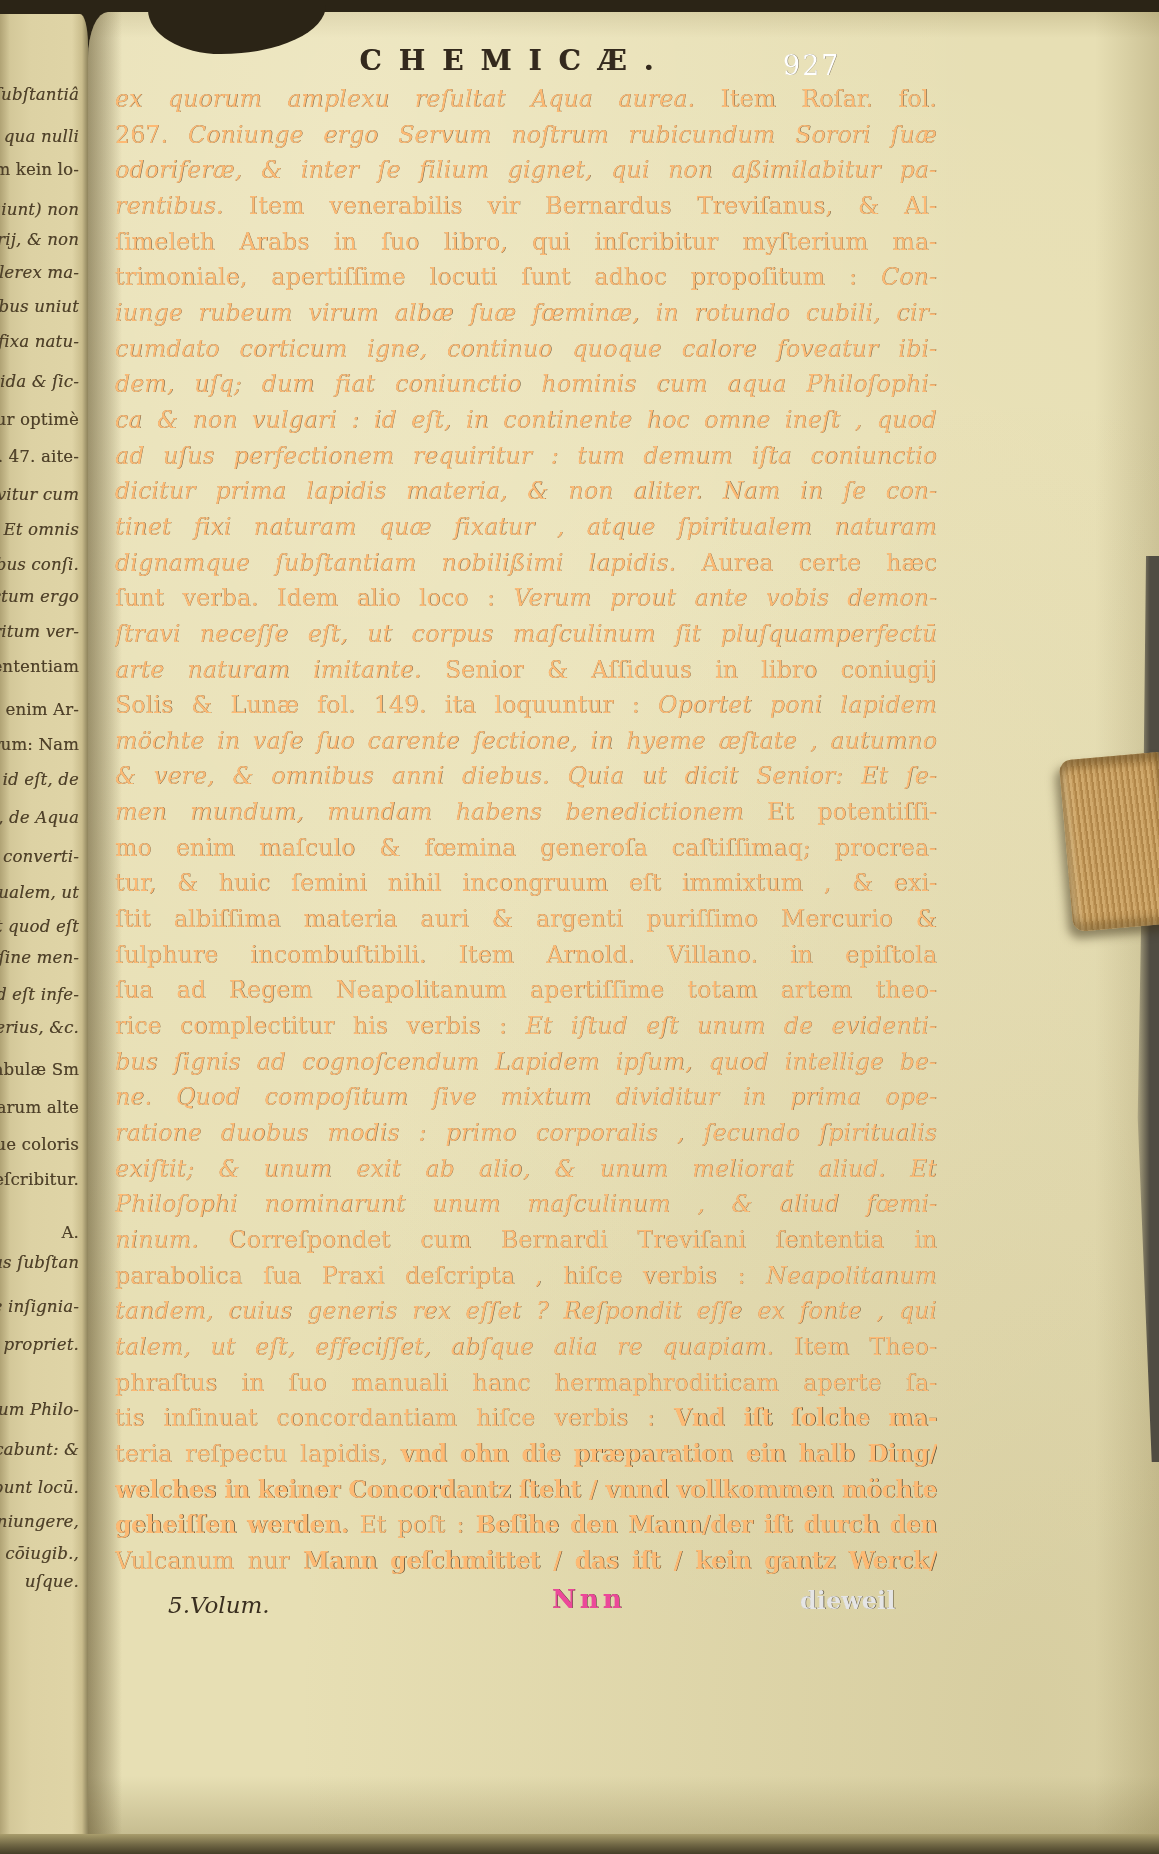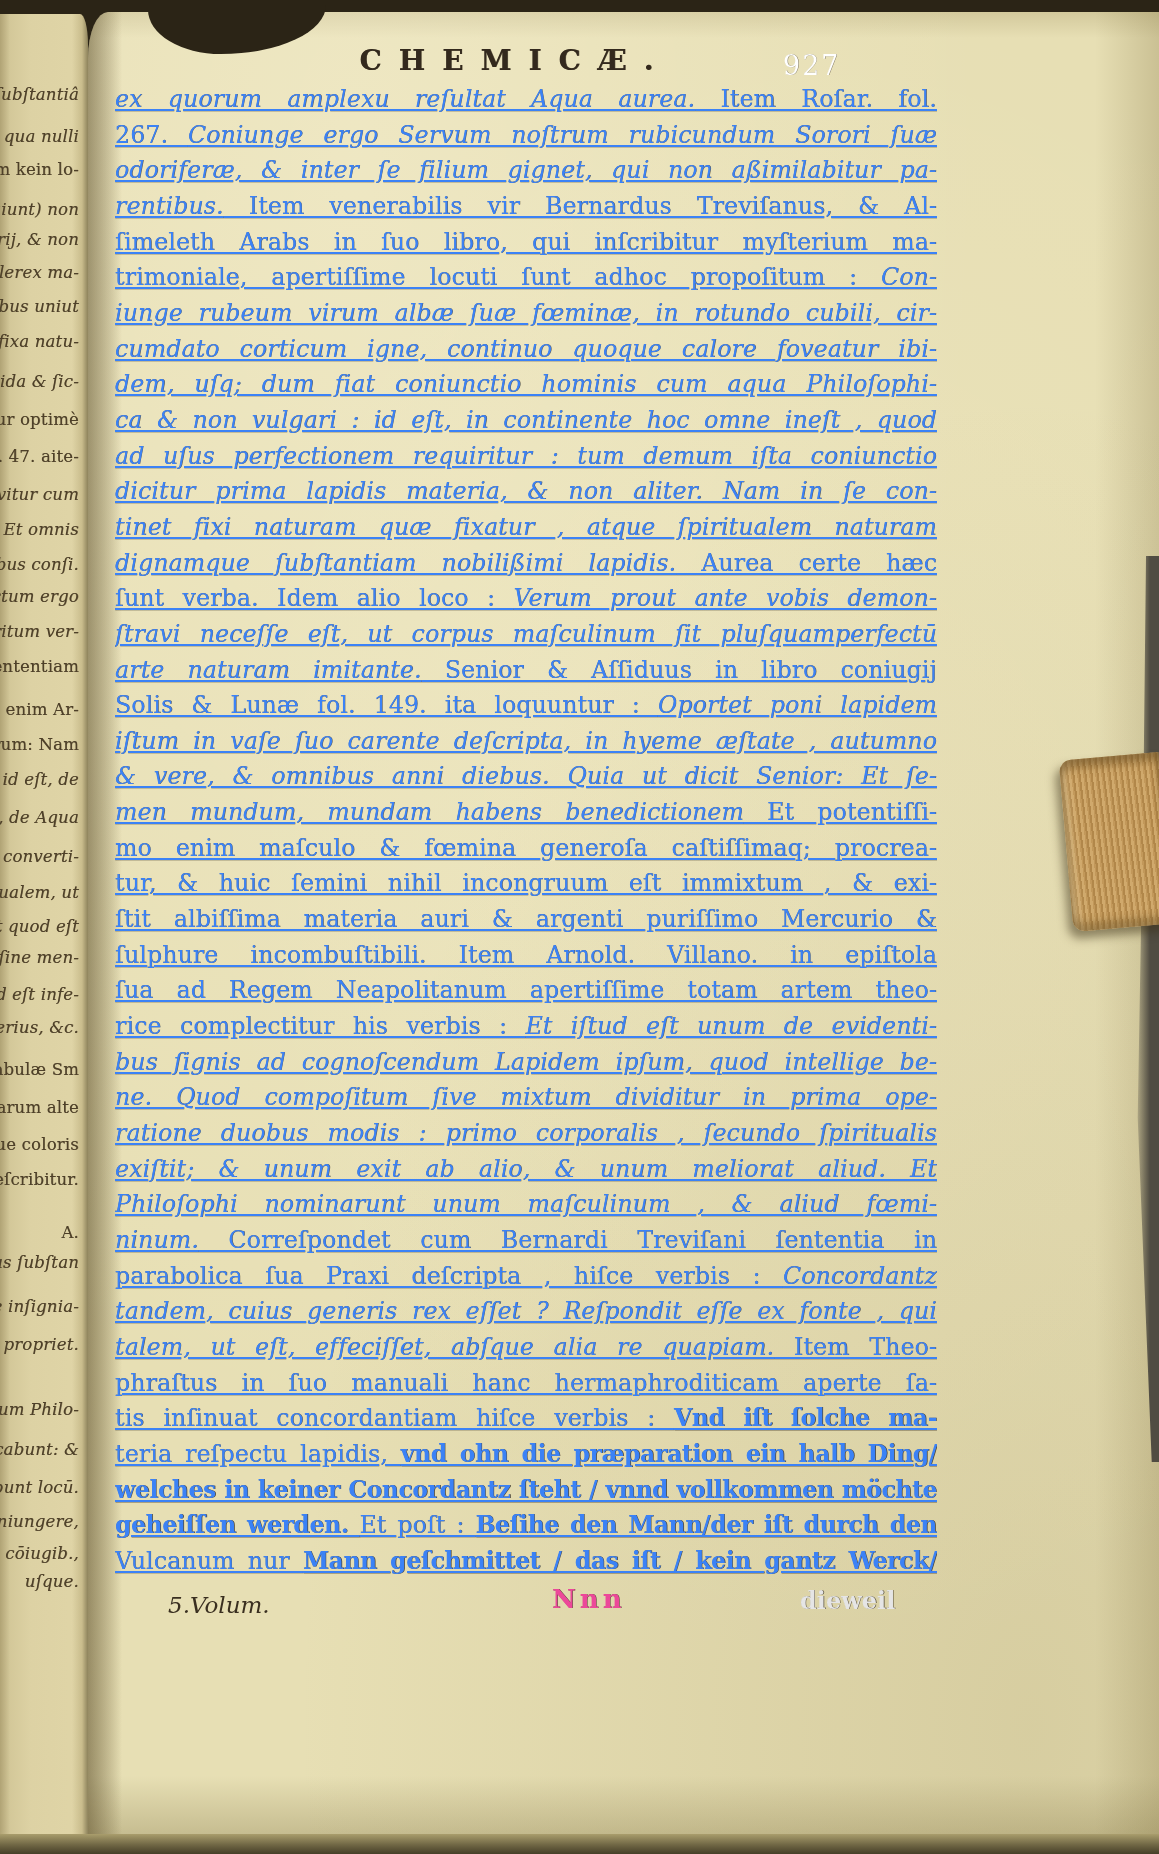--- a/index.html
+++ b/index.html
@@ -158,56 +158,56 @@
       <div class="mnote i" style="top: 1558px;">uſque.</div>
     </div>
 
   <div id="main-page"></div>
   <div id="gutter-shadow"></div>
   <div id="top-corner-notch"></div>
 
   <div id="page-header-title">CHEMICÆ.</div>
   <div id="page-number">927</div>
 
-  <div id="body-text" style="color: #3b82f6; text-decoration: underline;">
+  <div id="body-text" style="color: #fdba74;">
 
   <div class="tline"><span class="seg-i">ex quorum amplexu reſultat Aqua aurea.</span><span class="seg-r"> Item Roſar. fol.</span></div>
       <div class="tline"><span class="seg-r">267. </span><span class="seg-i">Coniunge ergo Servum noſtrum rubicundum Sorori ſuæ</span></div>
       <div class="tline"><span class="seg-i">odoriferæ, &amp; inter ſe filium gignet, qui non aßimilabitur pa-</span></div>
       <div class="tline"><span class="seg-i">rentibus.</span><span class="seg-r"> Item venerabilis vir Bernardus Treviſanus, &amp; Al-</span></div>
       <div class="tline"><span class="seg-r">ſimeleth Arabs in ſuo libro, qui inſcribitur myſterium ma-</span></div>
       <div class="tline"><span class="seg-r">trimoniale, apertiſſime locuti ſunt adhoc propoſitum : </span><span class="seg-i">Con-</span></div>
       <div class="tline"><span class="seg-i">iunge rubeum virum albæ ſuæ fœminæ, in rotundo cubili, cir-</span></div>
       <div class="tline"><span class="seg-i">cumdato corticum igne, continuo quoque calore foveatur ibi-</span></div>
       <div class="tline"><span class="seg-i">dem, uſq; dum fiat coniunctio hominis cum aqua Philoſophi-</span></div>
       <div class="tline"><span class="seg-i">ca &amp; non vulgari : id eſt, in continente hoc omne ineſt , quod</span></div>
       <div class="tline"><span class="seg-i">ad uſus perfectionem requiritur : tum demum iſta coniunctio</span></div>
       <div class="tline"><span class="seg-i">dicitur prima lapidis materia, &amp; non aliter. Nam in ſe con-</span></div>
       <div class="tline"><span class="seg-i">tinet fixi naturam quæ fixatur , atque ſpiritualem naturam</span></div>
       <div class="tline"><span class="seg-i">dignamque ſubſtantiam nobilißimi lapidis.</span><span class="seg-r"> Aurea certe hæc</span></div>
       <div class="tline"><span class="seg-r">ſunt verba. Idem alio loco : </span><span class="seg-i">Verum prout ante vobis demon-</span></div>
       <div class="tline"><span class="seg-i">ſtravi neceſſe eſt, ut corpus maſculinum ſit pluſquamperfectū</span></div>
       <div class="tline"><span class="seg-i">arte naturam imitante.</span><span class="seg-r"> Senior &amp; Aſſiduus in libro coniugij</span></div>
       <div class="tline"><span class="seg-r">Solis &amp; Lunæ fol. 149. ita loquuntur : </span><span class="seg-i">Oportet poni lapidem</span></div>
-      <div class="tline"><span class="seg-i">iſtum in vaſe ſuo carente deſcripta, in hyeme æſtate , autumno</span></div>
+      <div class="tline"><span class="seg-i">möchte in vaſe ſuo carente ſectione, in hyeme æſtate , autumno</span></div>
       <div class="tline"><span class="seg-i">&amp; vere, &amp; omnibus anni diebus. Quia ut dicit Senior: Et ſe-</span></div>
       <div class="tline"><span class="seg-i">men mundum, mundam habens benedictionem</span><span class="seg-r"> Et potentiſſi-</span></div>
       <div class="tline"><span class="seg-r">mo enim maſculo &amp; fœmina generoſa caſtiſſimaq; procrea-</span></div>
       <div class="tline"><span class="seg-r">tur, &amp; huic ſemini nihil incongruum eſt immixtum , &amp; exi-</span></div>
       <div class="tline"><span class="seg-r">ſtit albiſſima materia auri &amp; argenti puriſſimo Mercurio &amp;</span></div>
       <div class="tline"><span class="seg-r">ſulphure incombuſtibili. Item Arnold. Villano. in epiſtola</span></div>
       <div class="tline"><span class="seg-r">ſua ad Regem Neapolitanum apertiſſime totam artem theo-</span></div>
       <div class="tline"><span class="seg-r">rice complectitur his verbis : </span><span class="seg-i">Et iſtud eſt unum de evidenti-</span></div>
       <div class="tline"><span class="seg-i">bus ſignis ad cognoſcendum Lapidem ipſum, quod intellige be-</span></div>
       <div class="tline"><span class="seg-i">ne. Quod compoſitum ſive mixtum dividitur in prima ope-</span></div>
       <div class="tline"><span class="seg-i">ratione duobus modis : primo corporalis , ſecundo ſpiritualis</span></div>
       <div class="tline"><span class="seg-i">exiſtit; &amp; unum exit ab alio, &amp; unum meliorat aliud. Et</span></div>
       <div class="tline"><span class="seg-i">Philoſophi nominarunt unum maſculinum , &amp; aliud fœmi-</span></div>
       <div class="tline"><span class="seg-i">ninum.</span><span class="seg-r"> Correſpondet cum Bernardi Treviſani ſententia in</span></div>
-      <div class="tline"><span class="seg-r">parabolica ſua Praxi deſcripta , hiſce verbis : </span><span class="seg-i">Concordantz</span></div>
+      <div class="tline"><span class="seg-r">parabolica ſua Praxi deſcripta , hiſce verbis : </span><span class="seg-i">Neapolitanum</span></div>
       <div class="tline"><span class="seg-i">tandem, cuius generis rex eſſet ? Reſpondit eſſe ex fonte , qui</span></div>
       <div class="tline"><span class="seg-i">talem, ut eſt, effeciſſet, abſque alia re quapiam.</span><span class="seg-r"> Item Theo-</span></div>
       <div class="tline"><span class="seg-r">phraſtus in ſuo manuali hanc hermaphroditicam aperte ſa-</span></div>
       <div class="tline"><span class="seg-r">tis inſinuat concordantiam hiſce verbis : </span><span class="seg-g">Vnd iſt ſolche ma-</span></div>
       <div class="tline"><span class="seg-r">teria reſpectu lapidis, </span><span class="seg-g">vnd ohn die præparation ein halb Ding/</span></div>
       <div class="tline"><span class="seg-g">welches in keiner Concordantz ſteht / vnnd vollkommen möchte</span></div>
       <div class="tline"><span class="seg-g">geheiſſen werden. </span><span class="seg-r">Et poſt : </span><span class="seg-g">Beſihe den Mann/der iſt durch den</span></div>
       <div class="tline"><span class="seg-r">Vulcanum nur </span><span class="seg-g">Mann geſchmittet / das iſt / kein gantz Werck/</span></div>
     </div>
 

